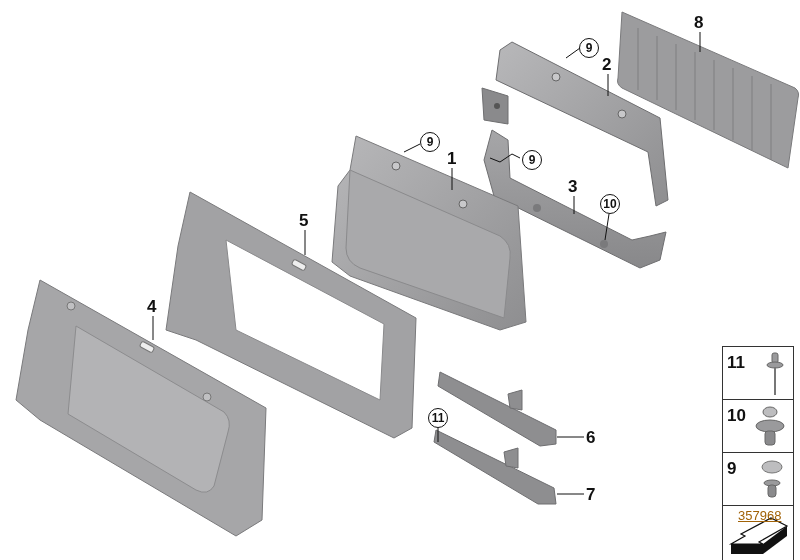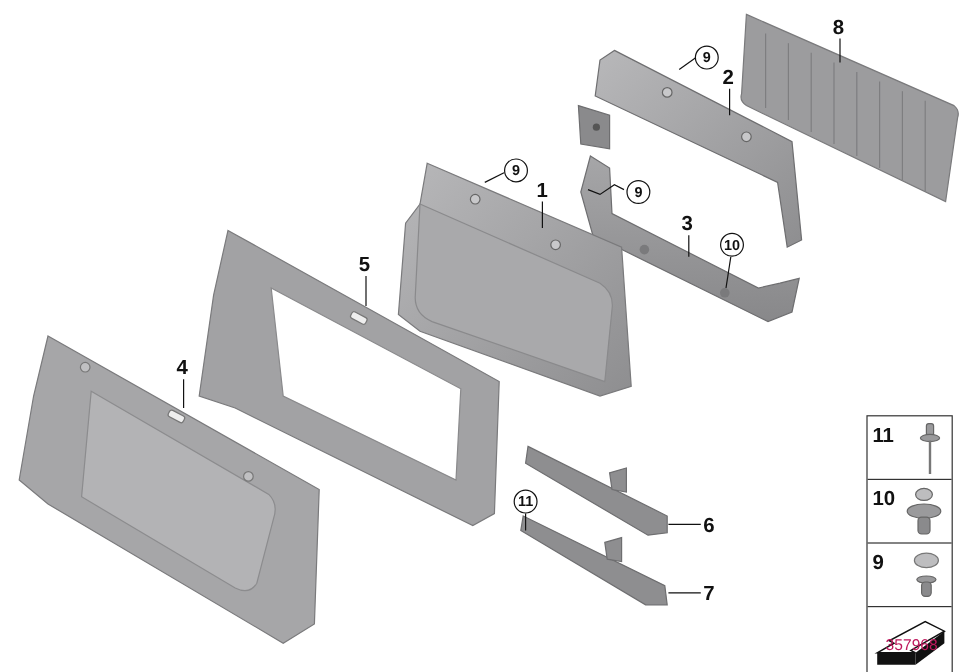--- a/index.html
+++ b/index.html
@@ -5,21 +5,21 @@
   html,body{margin:0;padding:0;background:#ffffff;}
   body{width:800px;height:560px;position:relative;overflow:hidden;font-family:"Liberation Sans",sans-serif;}
   #diagram{position:absolute;left:0;top:0;width:800px;height:560px;}
   .callout{position:absolute;font-weight:bold;font-size:17px;color:#111;line-height:1;}
   .circ{position:absolute;width:20px;height:20px;border:1.5px solid #111;border-radius:50%;background:#fff;font-size:12px;font-weight:bold;display:flex;align-items:center;justify-content:center;color:#111;box-sizing:border-box;}
   .legend{position:absolute;left:722px;top:346px;width:70px;border:1px solid #333;background:#fff;}
   .legend-cell{height:52px;border-bottom:1px solid #333;position:relative;}
   .legend-cell:last-child{border-bottom:none;height:60px;}
   .legend-num{position:absolute;left:4px;top:6px;font-weight:bold;font-size:17px;color:#111;}
   .legend-ico{position:absolute;right:6px;top:4px;}
-  .fig-id{position:absolute;left:738px;top:530px;font-size:13px;color:#be185d;}
+  .fig-id{position:absolute;left:738px;top:508px;font-size:13px;color:#a16207;text-decoration:underline;}
 </style>
 </head>
 <body>
 
 <div id="diagram">
   <svg width="800" height="560" viewBox="0 0 800 560" style="position:absolute;left:0;top:0">
     <defs>
       <linearGradient id="g1" x1="0" y1="0" x2="1" y2="1">
         <stop offset="0" stop-color="#b8b8ba"></stop>
           <stop offset="1" stop-color="#8e8e90"></stop>

